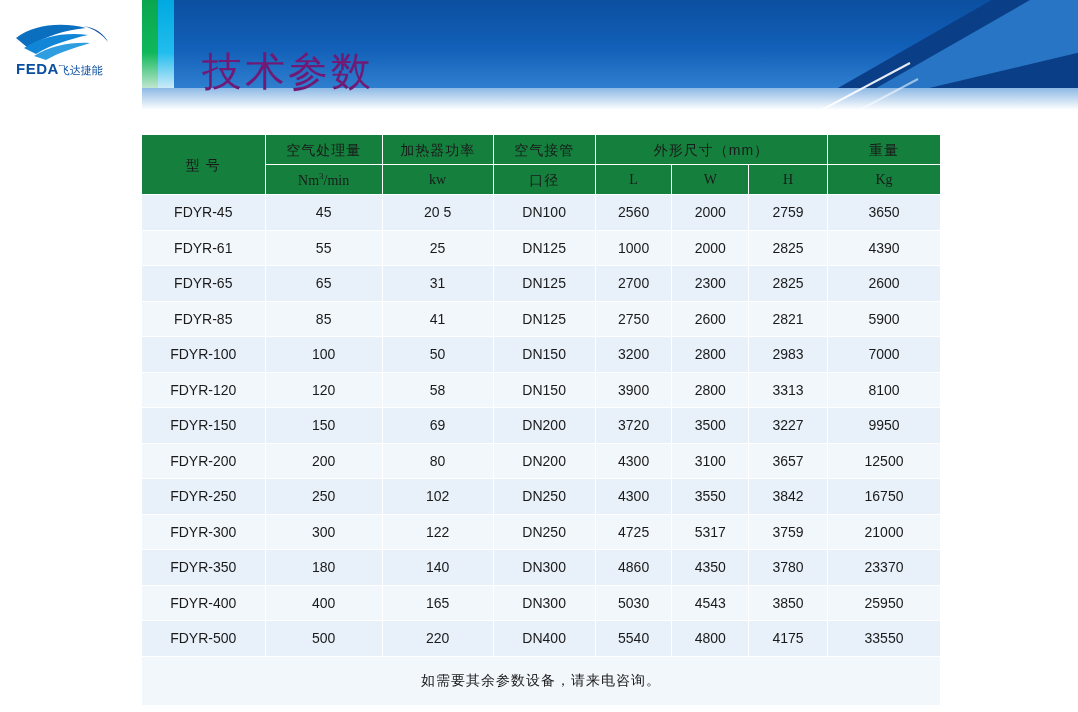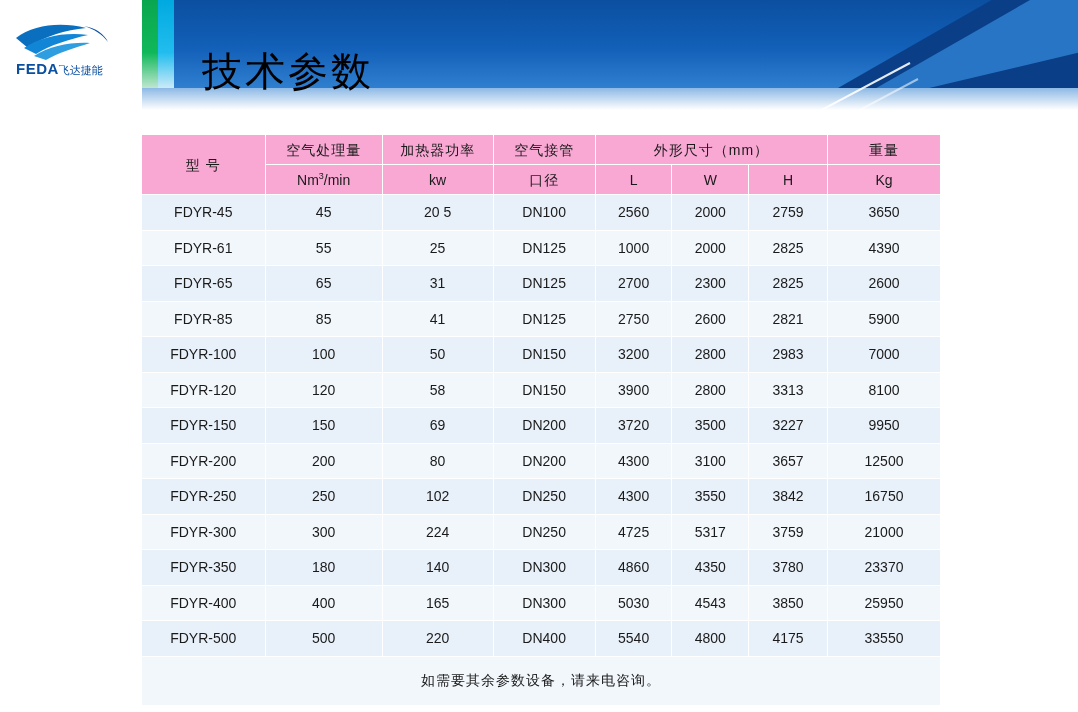--- a/index.html
+++ b/index.html
@@ -100,21 +100,21 @@
     left: 142px; top: 88px;
     width: 936px; height: 22px;
     background: linear-gradient(to bottom, rgba(47,127,208,0.55) 0%, rgba(255,255,255,0) 100%);
     z-index: 2;
   }
   .banner-title {
     position: absolute;
     left: 202px;
     top: 16px;
     z-index: 6;
-    color: #000000;
+    color: #701a75;
     font-size: 40px;
     letter-spacing: 3px;
     font-weight: normal;
     line-height: 56px;
   }
 
   
   .logo {
     position: absolute;
     left: 10px;
@@ -155,31 +155,32 @@
   table.spec td, table.spec th {
     border: 1px solid #ffffff;
     text-align: center;
     vertical-align: middle;
     font-size: 14px;
     color: #1a1a1a;
     font-weight: normal;
     padding: 0;
   }
   thead td {
-    background: #f9a8d4;
+    background: #15803d;
     height: 29px;
   }
   .hdr-cell {
     line-height: 18px;
     letter-spacing: 1px;
   }
   .hdr-sub {
     font-weight: bold;
     font-size: 13px;
     letter-spacing: 0;
+    font-family: Liberation Serif, serif;
   }
   tbody td {
     height: 34.5px;
     background: #eef4fb;
   }
   tbody tr:nth-child(odd) td {
     background: #e8f0f9;
   }
   tbody tr:nth-child(even) td {
     background: #f2f7fc;
@@ -345,21 +346,21 @@
           <td>102</td>
           <td>DN250</td>
           <td>4300</td>
           <td>3550</td>
           <td>3842</td>
           <td>16750</td>
         </tr>
         <tr>
           <td class="model">FDYR-300</td>
           <td>300</td>
-          <td>224</td>
+          <td>122</td>
           <td>DN250</td>
           <td>4725</td>
           <td>5317</td>
           <td>3759</td>
           <td>21000</td>
         </tr>
         <tr>
           <td class="model">FDYR-350</td>
           <td>180</td>
           <td>140</td>

